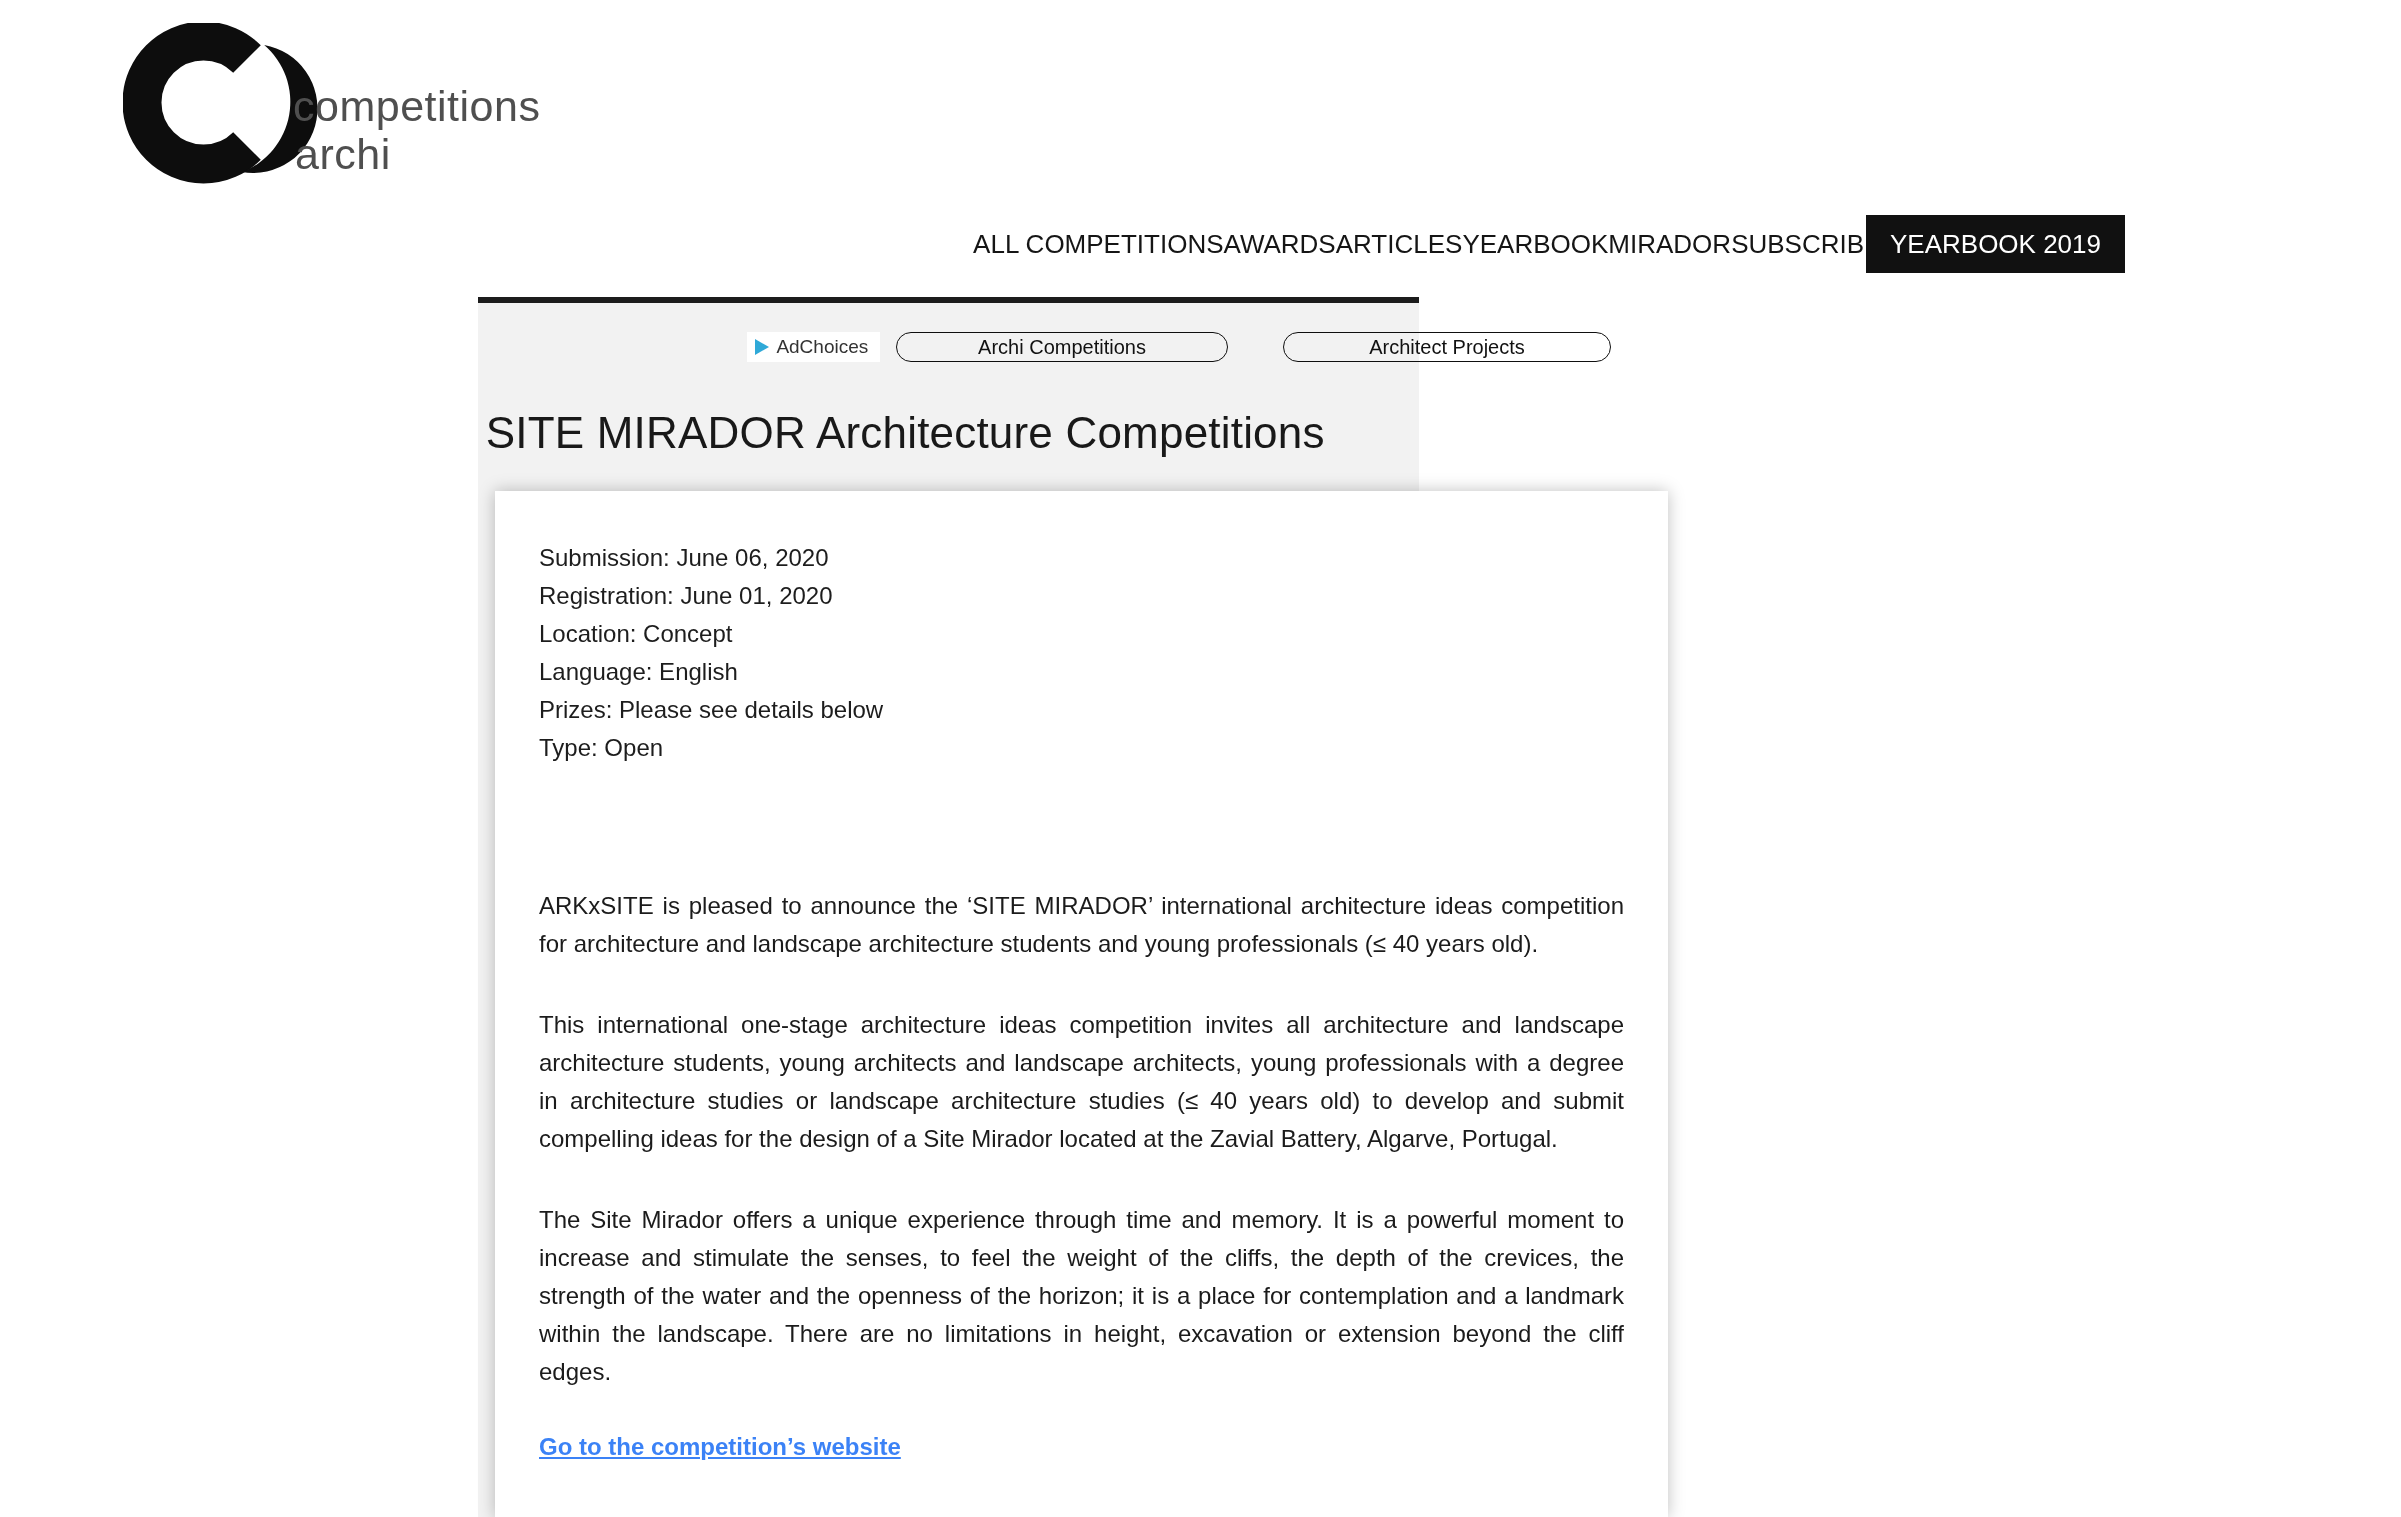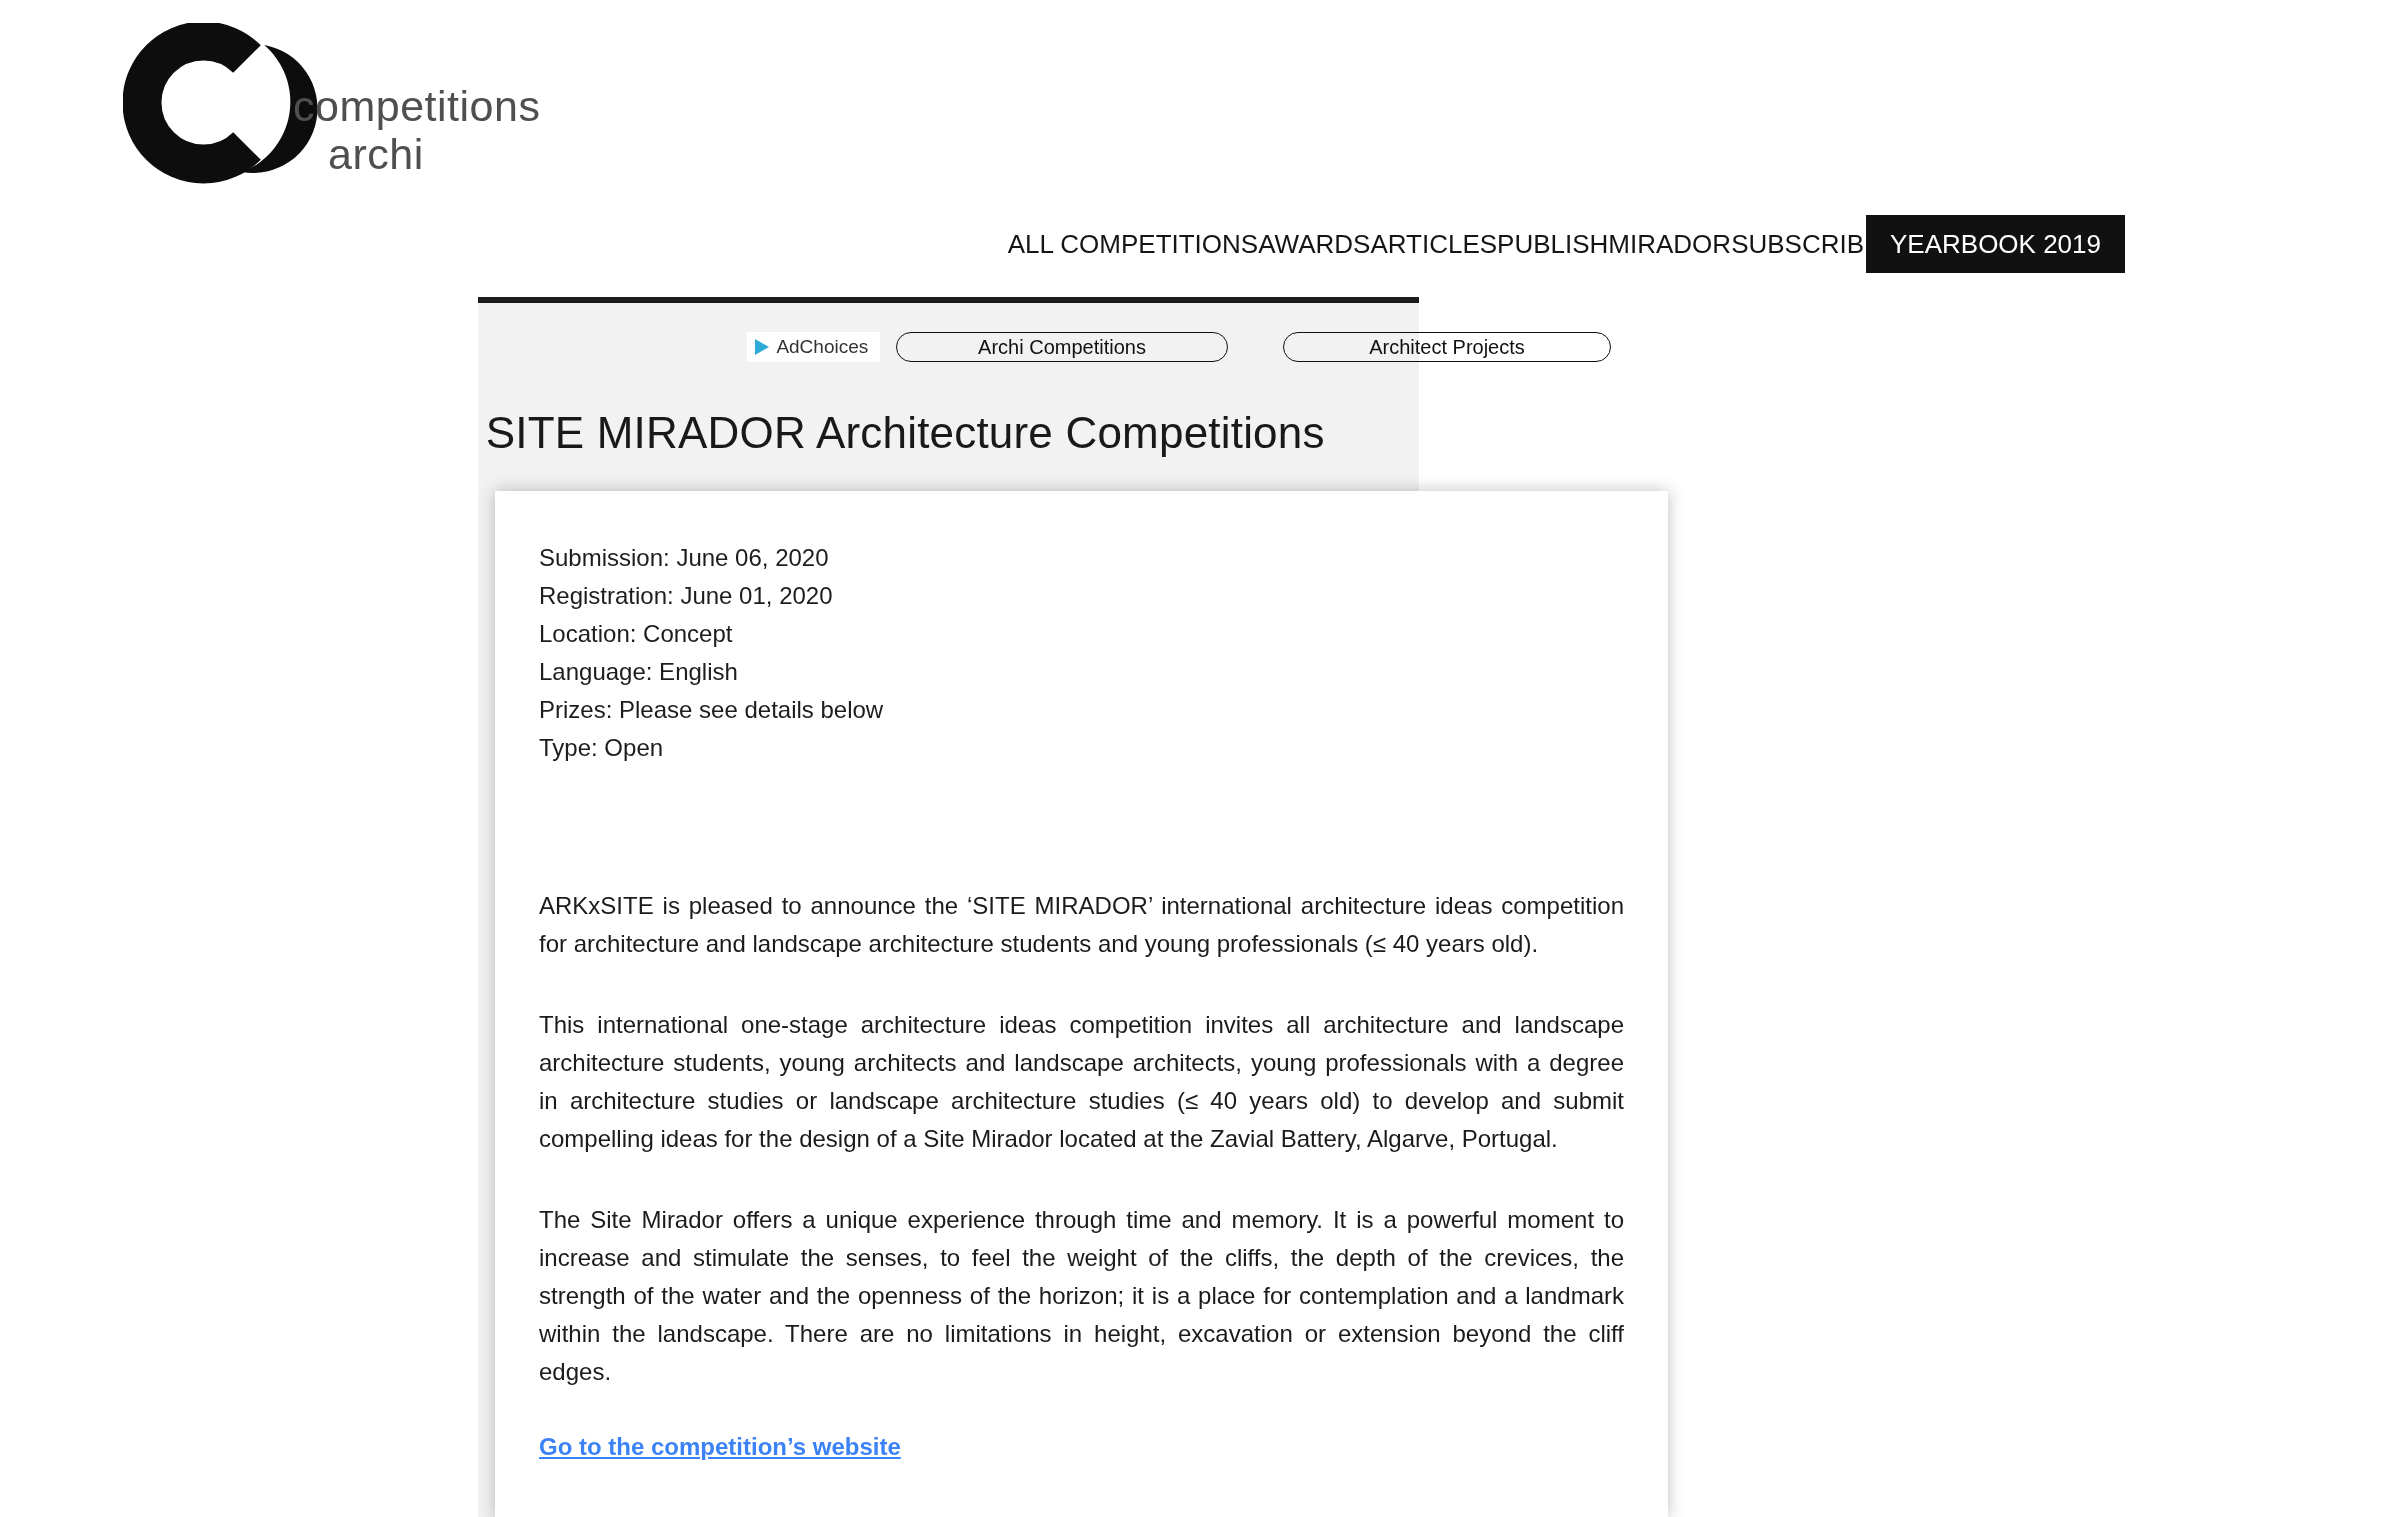--- a/index.html
+++ b/index.html
@@ -31,21 +31,21 @@
   }
   .logo-mark { width: 197px; height: 165px; display: block; }
   .logo-text {
     margin-left: -27px;
     padding-top: 60px;
     color: #4f4f4f;
     font-size: 43px;
     line-height: 46px;
     letter-spacing: 0.5px;
   }
-  .logo-text .l2 { margin-left: 35px; margin-top: 1.9px; }
+  .logo-text .l2 { margin-left: 2px; margin-top: 1.9px; }
 
   .nav {
     position: absolute;
     top: 215px;
     right: 277px;
     height: 58px;
     display: flex;
     align-items: center;
   }
   .nav-item {
@@ -177,21 +177,21 @@
       <div class="logo-text">
         <div class="l1">competitions</div>
         <div class="l2">archi</div>
       </div>
     </div>
 
     <nav class="nav">
       <a class="nav-item">ALL COMPETITIONS</a>
       <a class="nav-item">AWARDS</a>
       <a class="nav-item">ARTICLES</a>
-      <a class="nav-item">PUBLISH</a>
+      <a class="nav-item">YEARBOOK</a>
       <a class="nav-item">MIRADOR</a>
       <a class="nav-item">SUBSCRIBE</a>
       <a class="nav-item highlight">YEARBOOK 2019</a>
     </nav>
   </header>
 
   <div class="content-col">
     <div class="nav-underline"></div>
 
     <div class="ad-row">

